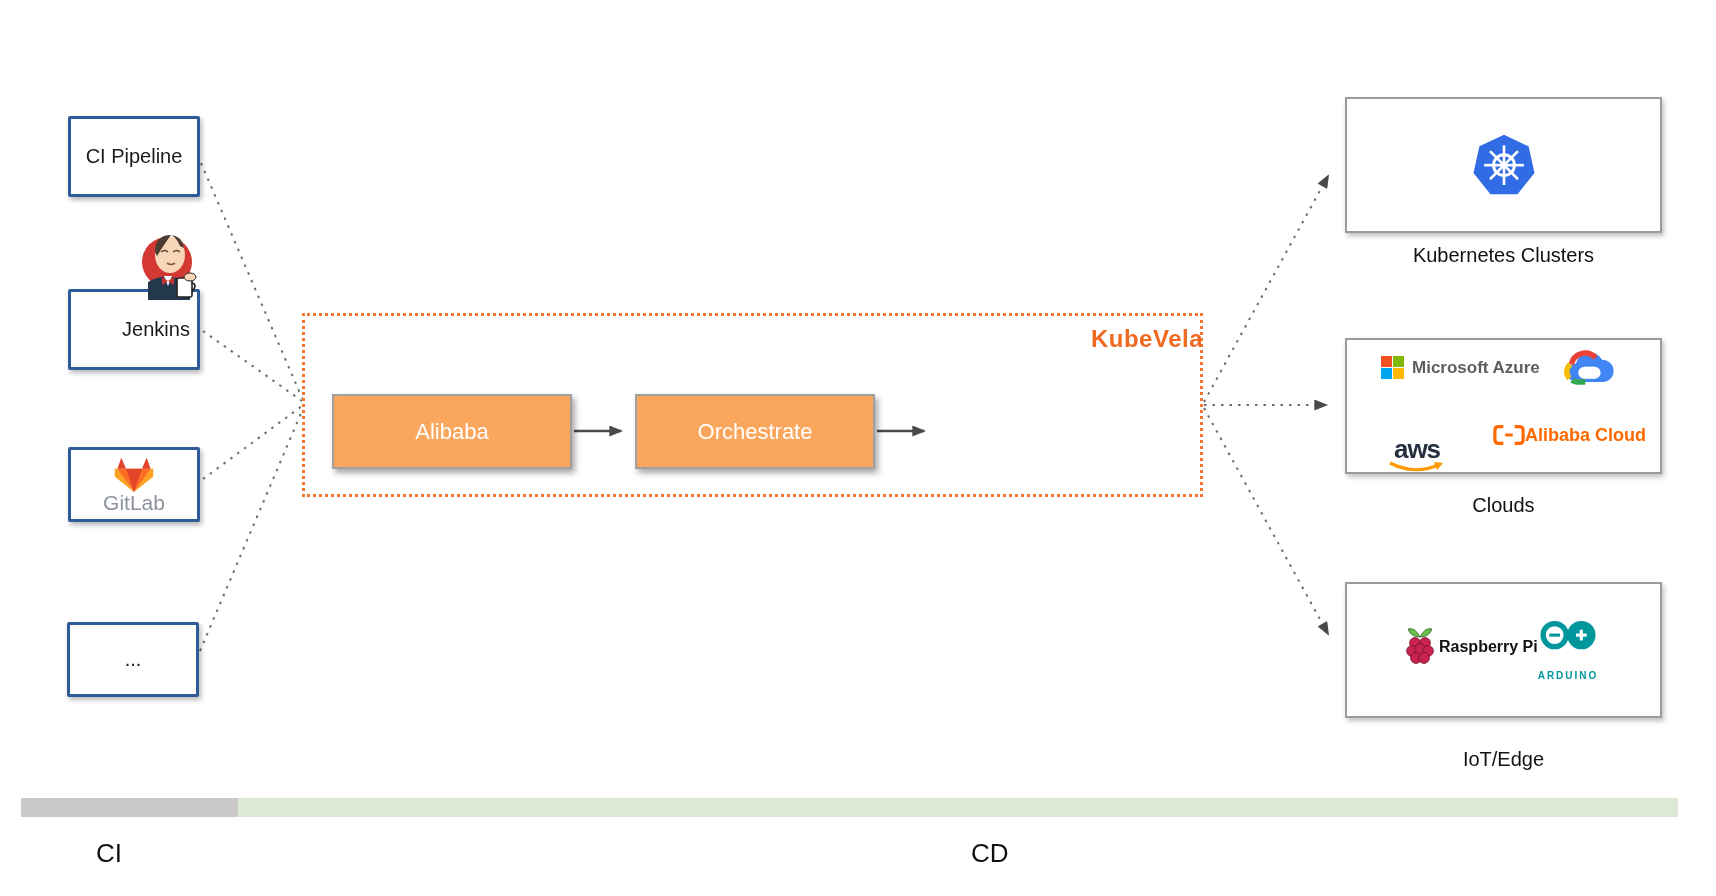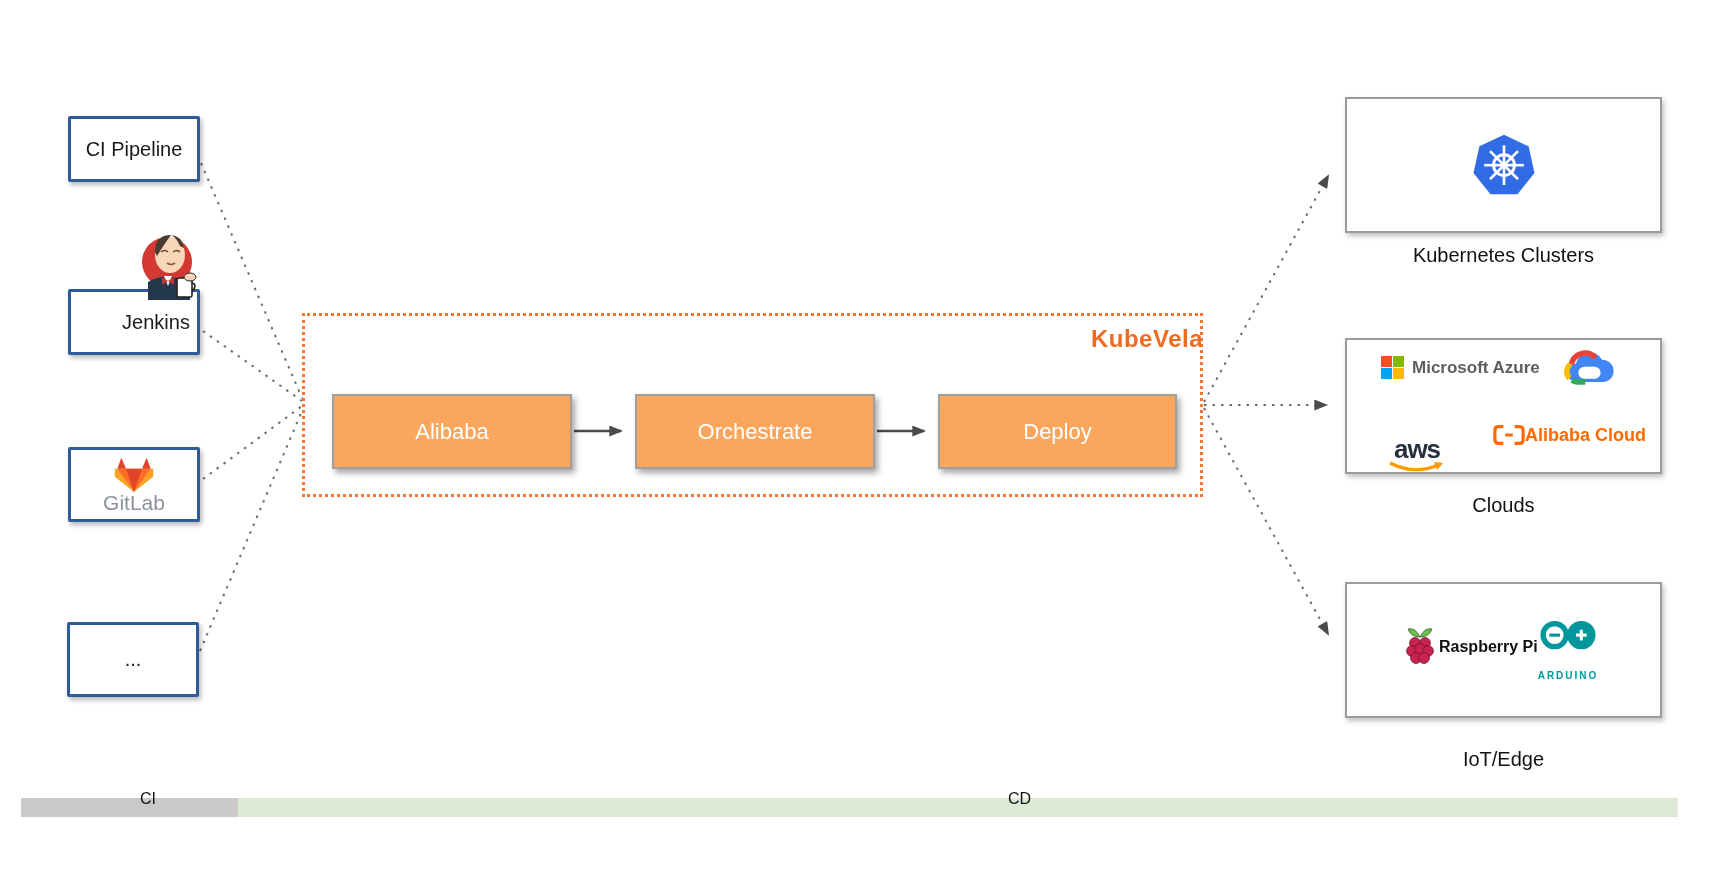--- a/index.html
+++ b/index.html
@@ -3,21 +3,21 @@
 <meta charset="utf-8">
 <style>
   html,body{margin:0;padding:0;background:#fff;}
   .canvas{position:relative;width:1716px;height:896px;background:#ffffff;overflow:hidden;
           font-family:"Liberation Sans",sans-serif;}
 
   
   .connectors{position:absolute;left:0;top:0;width:1716px;height:896px;pointer-events:none;}
 
   
-  .src-box{position:absolute;left:68px;width:132px;height:66px;background:#fff;
+  .src-box{position:absolute;left:68px;width:132px;height:81px;background:#fff;
            border:3px solid #2F5C99;border-radius:2px;box-shadow:2px 3px 5px rgba(0,0,0,.28);
            display:flex;flex-direction:column;align-items:center;justify-content:center;
            font-size:20px;color:#1b1b1b;box-sizing:border-box;}
   .src-ci{top:116px;} .src-jenkins{top:289px;padding-left:44px;} .src-gitlab{top:447px;height:75px;} .src-dots{top:622px;left:67px;height:75px;}
   .gitlab-text{color:#8C929D;font-size:21px;margin-top:-2px;}
   .jenkins-mascot{position:absolute;left:140px;top:226px;z-index:3;}
 
   
   .kubevela{position:absolute;left:302px;top:313px;width:901px;height:184px;
             border:3px dotted #F4772E;box-sizing:border-box;}
@@ -48,21 +48,21 @@
   .alibaba-text{font-size:18px;font-weight:bold;color:#FF6A00;}
 
   .rpi-wrap{position:absolute;left:58px;top:42px;display:flex;align-items:center;gap:4px;}
   .rpi-text{font-size:16px;font-weight:bold;color:#111;}
   .arduino-wrap{position:absolute;left:188px;top:36px;width:66px;text-align:center;}
   .arduino-text{font-size:10px;font-weight:bold;color:#00979C;letter-spacing:2px;margin-top:14px;}
 
   
   .bar-ci{position:absolute;left:21px;top:798px;width:217px;height:19px;background:#C9C9C9;}
   .bar-cd{position:absolute;left:238px;top:798px;width:1440px;height:19px;background:#DCE9D5;}
-  .footer-label{position:absolute;top:790px;font-size:16px;color:#111;width:60px;text-align:right;}
+  .footer-label{position:absolute;top:838px;font-size:26px;color:#111;width:60px;text-align:left;}
   .flbl-ci{left:96px;} .flbl-cd{left:971px;}
 </style>
 </head>
 <body>
 
 <div class="canvas">
 
   <svg class="connectors" viewBox="0 0 1716 896">
     <defs>
       <marker id="arrow" viewBox="0 0 10 8" refX="8.5" refY="4" markerWidth="15" markerHeight="11" markerUnits="userSpaceOnUse" orient="auto">
@@ -126,23 +126,20 @@
 
   <div class="kubevela"></div>
   <div class="kv-title">KubeVela</div>
 
   <div class="step step-render">
     <span>Alibaba</span>
   </div>
   <div class="step step-orchestrate">
     <span>Orchestrate</span>
   </div>
-  <div class="step step-deploy">
-    <span>Deploy</span>
-  </div>
 
   <div class="target-box tgt-k8s">
     <div class="k8s-icon-wrap">
       <svg width="66" height="66" viewBox="0 0 40 40">
         <polygon fill="#326CE5" points="20,1 34.9,8.1 38.5,24.2 28.2,37.1 11.8,37.1 1.5,24.2 5.1,8.1"></polygon>
         <circle cx="20" cy="19.5" r="6.3" fill="none" stroke="#fff" stroke-width="1.8"></circle>
         <circle cx="20" cy="19.5" r="2" fill="#fff"></circle>
         <g stroke="#fff" stroke-width="1.6">
           <line x1="20" y1="19.5" x2="32" y2="19.5"></line>
           <line x1="20" y1="19.5" x2="28.5" y2="28"></line>

